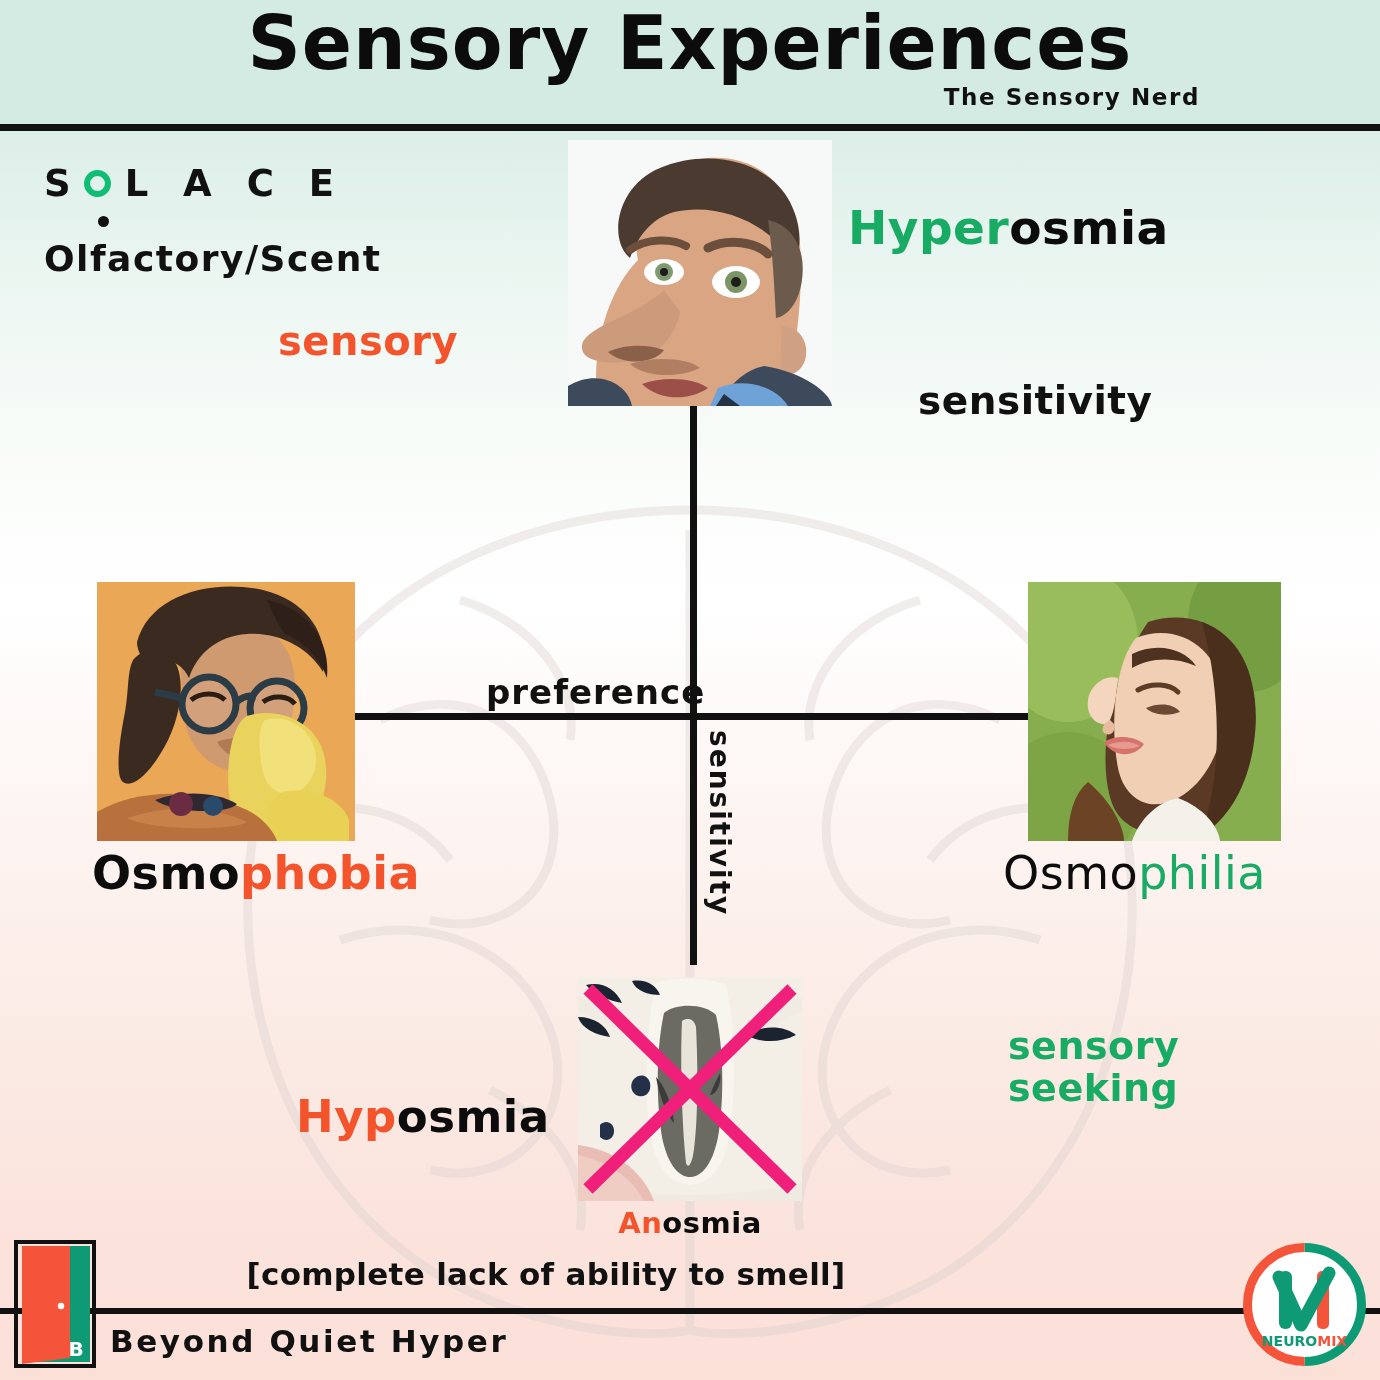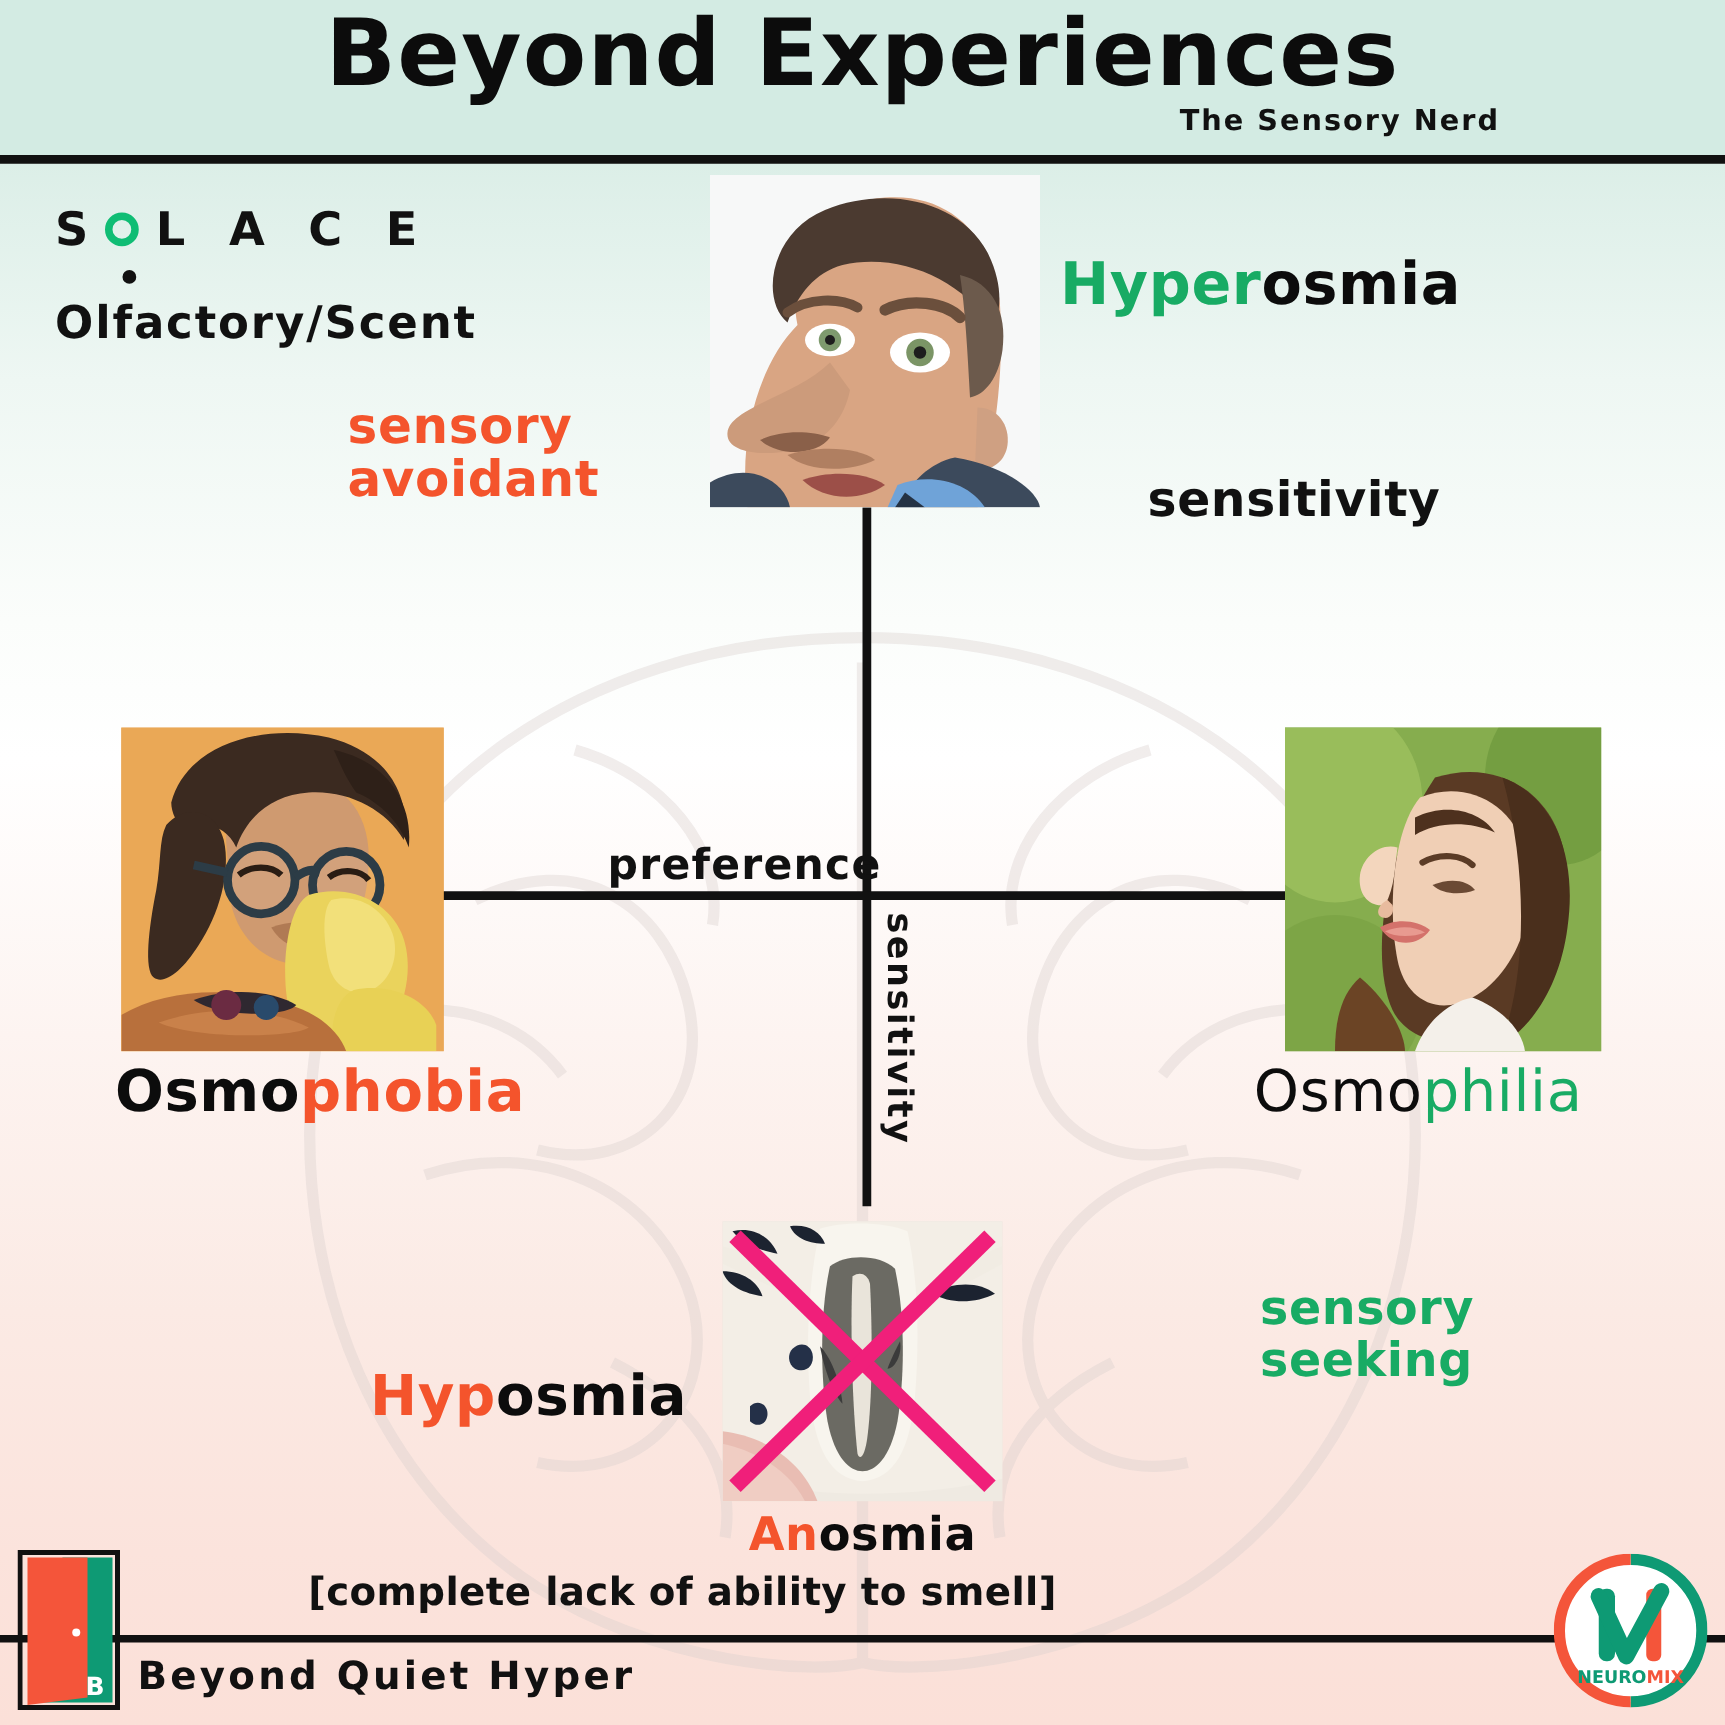--- a/index.html
+++ b/index.html
@@ -136,21 +136,21 @@
   .l-philia{
     position:absolute;left:1003px;top:846px;
     font-size:46px;font-weight:normal;letter-spacing:.5px;white-space:nowrap;
   }
   .l-hypo{
     position:absolute;left:296px;top:1090px;
     font-size:45px;font-weight:bold;letter-spacing:.5px;white-space:nowrap;
   }
   .l-anosmia{
     position:absolute;left:0;top:1206px;width:1380px;text-align:center;
-    font-size:37px;font-weight:bold;letter-spacing:.5px;
+    font-size:29px;font-weight:bold;letter-spacing:.5px;
   }
   .l-anosmia-note{
     position:absolute;left:0;top:1256px;width:1092px;text-align:center;
     font-size:31px;font-weight:bold;color:#111;letter-spacing:.3px;
   }
   .green{color:#18ab64;}
   .orange{color:#f4542c;}
   .black{color:#0c0c0c;}
 
   
@@ -185,21 +185,21 @@
       <path d="M330 130 C400 150 450 210 440 270"></path>
       <path d="M790 130 C720 150 670 210 680 270"></path>
       <path d="M360 620 C420 650 460 700 450 760"></path>
       <path d="M760 620 C700 650 660 700 670 760"></path>
       <path d="M180 340 C240 330 290 350 320 390"></path>
       <path d="M940 340 C880 330 830 350 800 390"></path>
     </g>
   </svg>
 
   <div class="header"></div>
-  <div class="title">Beyond Experiences</div>
+  <div class="title">Sensory Experiences</div>
   <div class="subtitle">The Sensory Nerd</div>
   <div class="header-rule"></div>
 
   <div class="solace">
     <div class="solace-row">
       <span>S</span>
       <span class="solace-ring"></span>
       <span>L A C E</span>
     </div>
     <div class="solace-dot"></div>
@@ -313,21 +313,20 @@
   </div>
 
   <div class="l-hyper">
     <span class="green">Hyper</span><span class="black">osmia</span>
   </div>
 
   <div class="l-super">sensitivity</div>
 
   <div class="l-avoid">
     <div>sensory</div>
-    <div>avoidant</div>
   </div>
 
   <div class="l-seek">
     <div>sensory</div>
     <div>seeking</div>
   </div>
 
   <div class="l-phobia">
     <span class="black">Osmo</span><span class="orange">phobia</span>
   </div>

